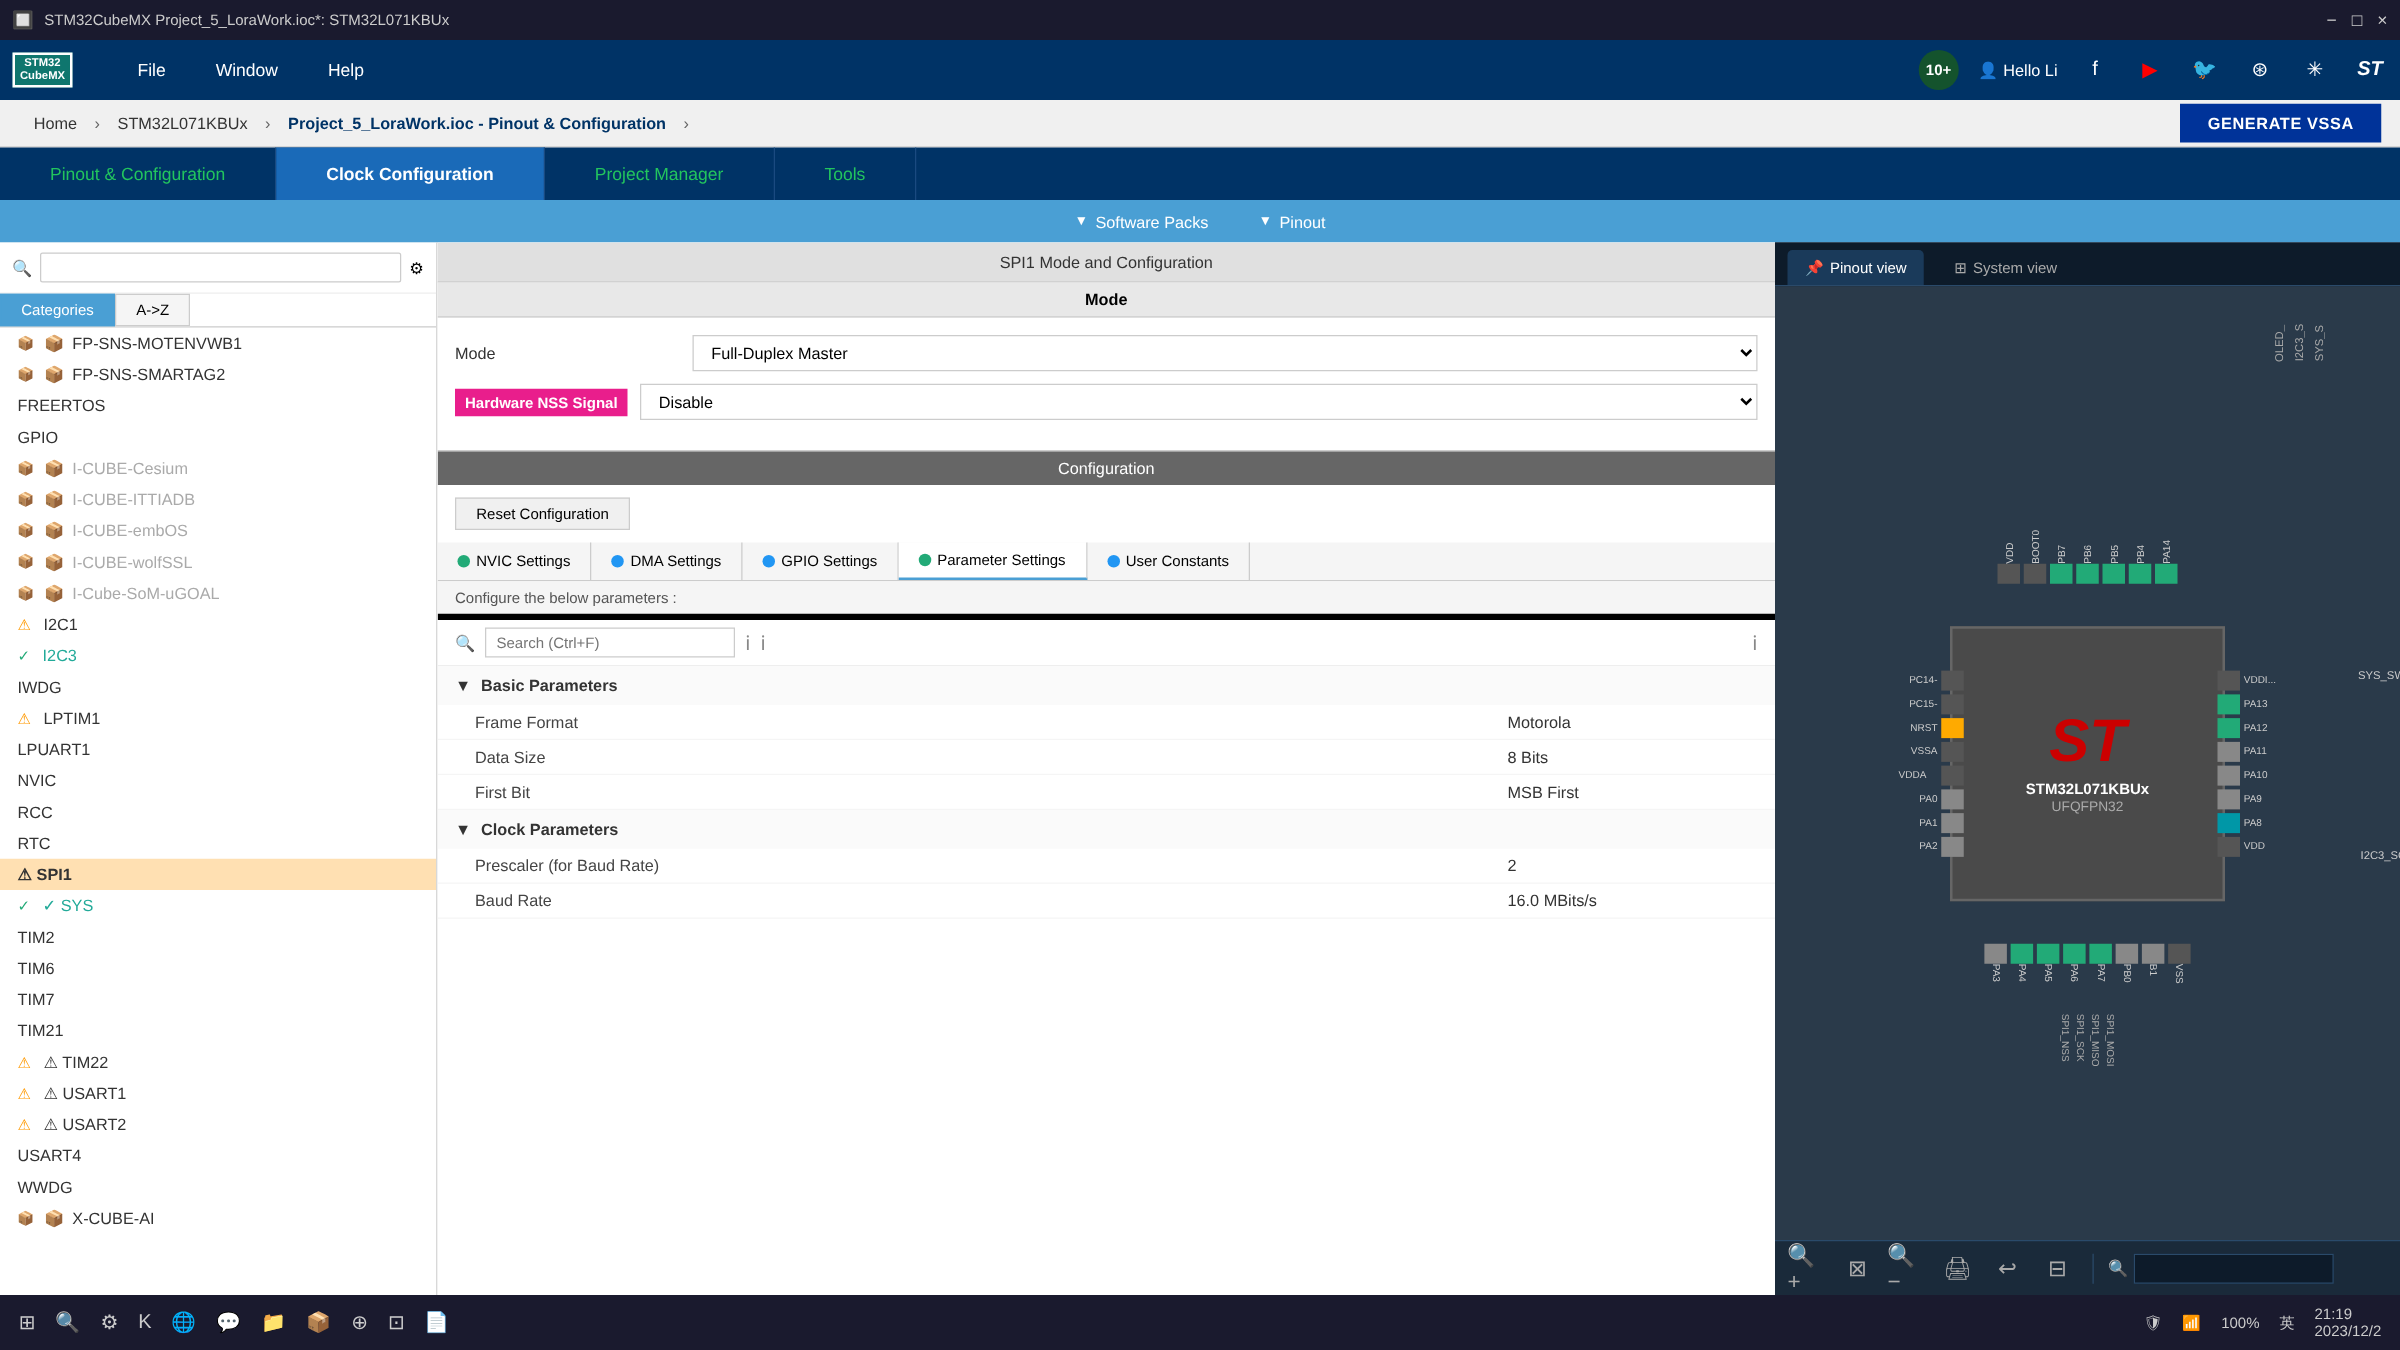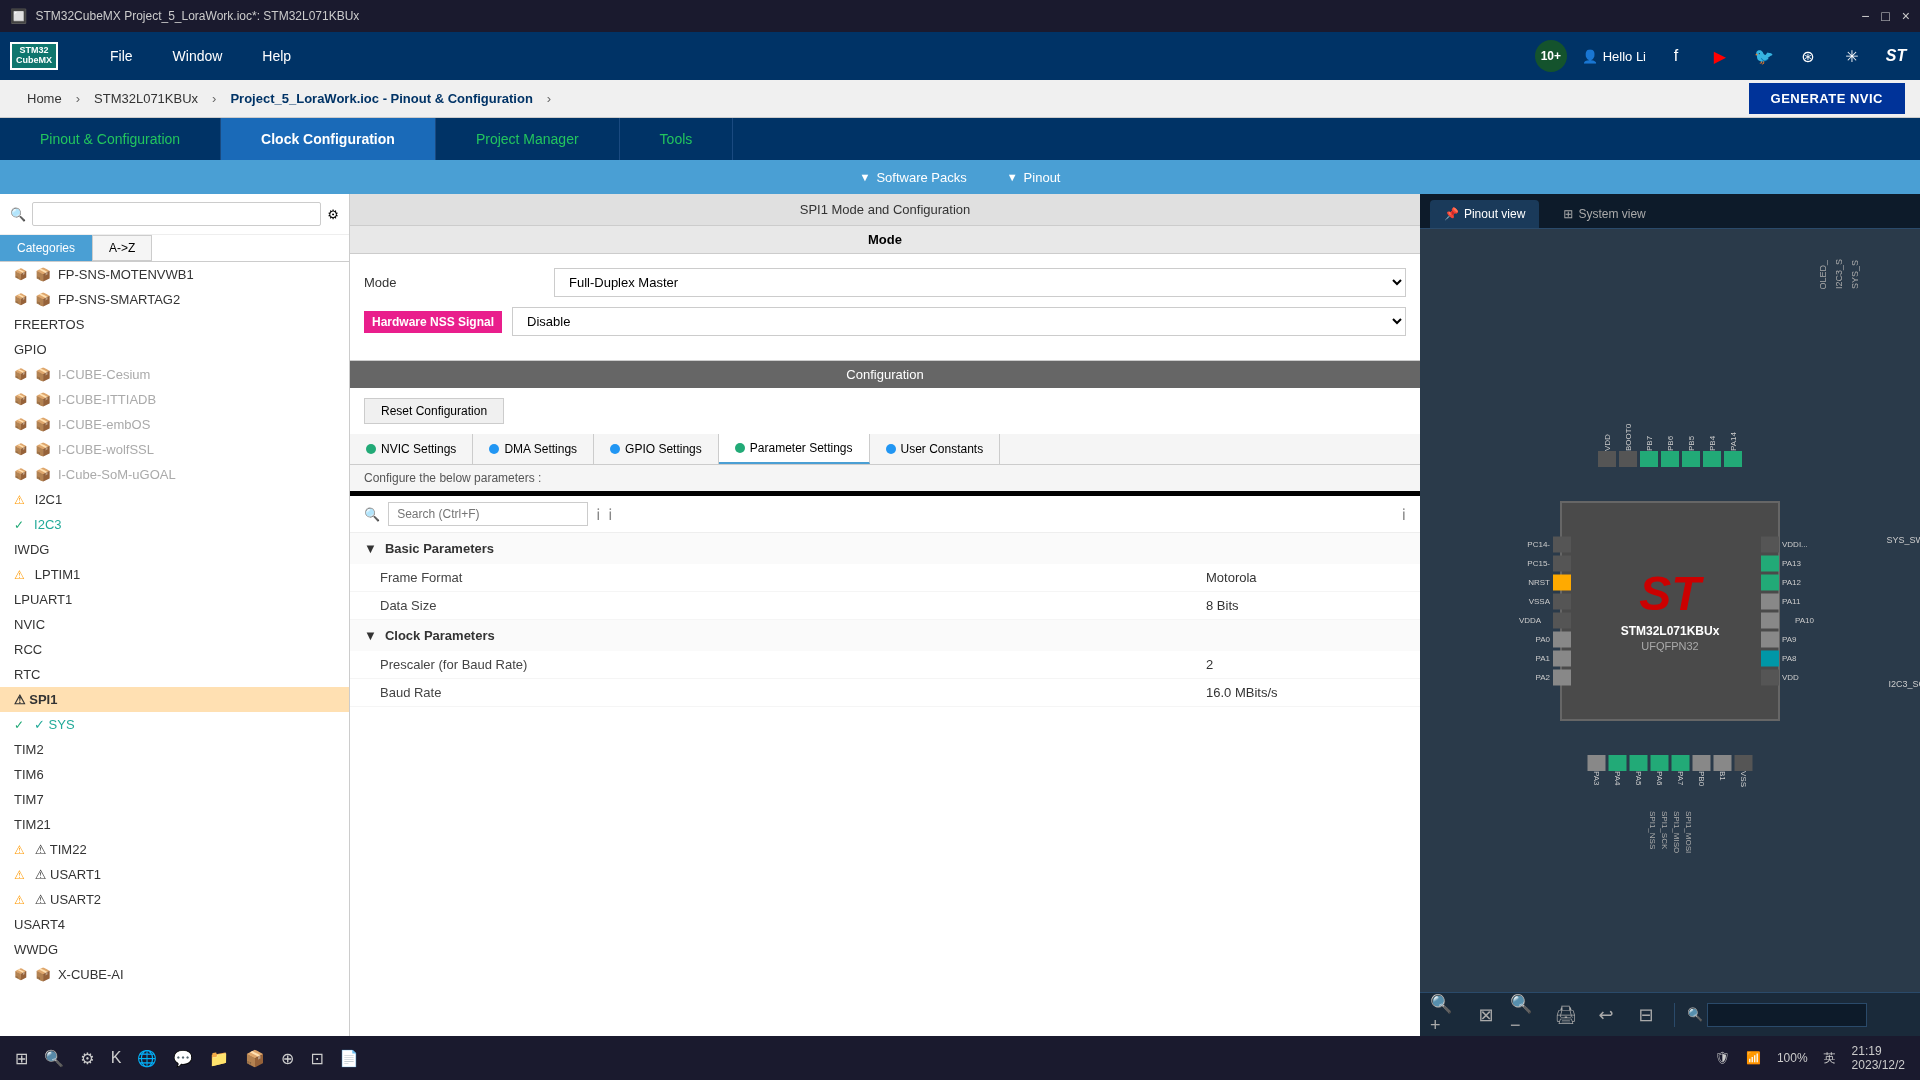--- a/index.html
+++ b/index.html
@@ -480,21 +480,21 @@
 </div>
 
 <div id="navbar">
   <div class="nav-item">Home</div>
   <span class="nav-arrow">›</span>
   <div class="nav-item">STM32L071KBUx</div>
   <span class="nav-arrow">›</span>
   <div class="nav-item active">Project_5_LoraWork.ioc - Pinout &amp; Configuration</div>
   <span class="nav-arrow">›</span>
   <div class="nav-spacer"></div>
-  <button id="gen-code-btn">GENERATE NVIC</button>
+  <button id="gen-code-btn">GENERATE VSSA</button>
 </div>
 
 <div id="tabbar">
   <div class="tab">Pinout &amp; Configuration</div>
   <div class="tab active">Clock Configuration</div>
   <div class="tab">Project Manager</div>
   <div class="tab">Tools</div>
 </div>
 
 <div id="subtabbar">
@@ -621,20 +621,24 @@
           <span>Basic Parameters</span>
         </div>
         <div class="param-row">
           <span class="param-name">Frame Format</span>
           <span class="param-value">Motorola</span>
         </div>
         <div class="param-row">
           <span class="param-name">Data Size</span>
           <span class="param-value">8 Bits</span>
         </div>
+        <div class="param-row">
+          <span class="param-name">First Bit</span>
+          <span class="param-value">MSB First</span>
+        </div>
 
         <div class="param-group-header">
           <span>▼</span>
           <span>Clock Parameters</span>
         </div>
         <div class="param-row">
           <span class="param-name">Prescaler (for Baud Rate)</span>
           <span class="param-value">2</span>
         </div>
         <div class="param-row">
@@ -749,21 +753,21 @@
             <span style="font-size:8px;color:#ccc;width:45px;">PA13</span>
           </div>
           <div style="display:flex;align-items:center;gap:3px;">
             <div class="pin-square pin-green"></div>
             <span style="font-size:8px;color:#ccc;width:45px;">PA12</span>
           </div>
           <div style="display:flex;align-items:center;gap:3px;">
             <div class="pin-square pin-gray"></div>
             <span style="font-size:8px;color:#ccc;width:45px;">PA11</span>
           </div>
-          <div style="display:flex;align-items:center;gap:16px;">
+          <div style="display:flex;align-items:center;gap:3px;">
             <div class="pin-square pin-gray"></div>
             <span style="font-size:8px;color:#ccc;width:45px;">PA10</span>
           </div>
           <div style="display:flex;align-items:center;gap:3px;">
             <div class="pin-square pin-gray"></div>
             <span style="font-size:8px;color:#ccc;width:45px;">PA9</span>
           </div>
           <div style="display:flex;align-items:center;gap:3px;">
             <div class="pin-square pin-teal"></div>
             <span style="font-size:8px;color:#ccc;width:45px;">PA8</span>

